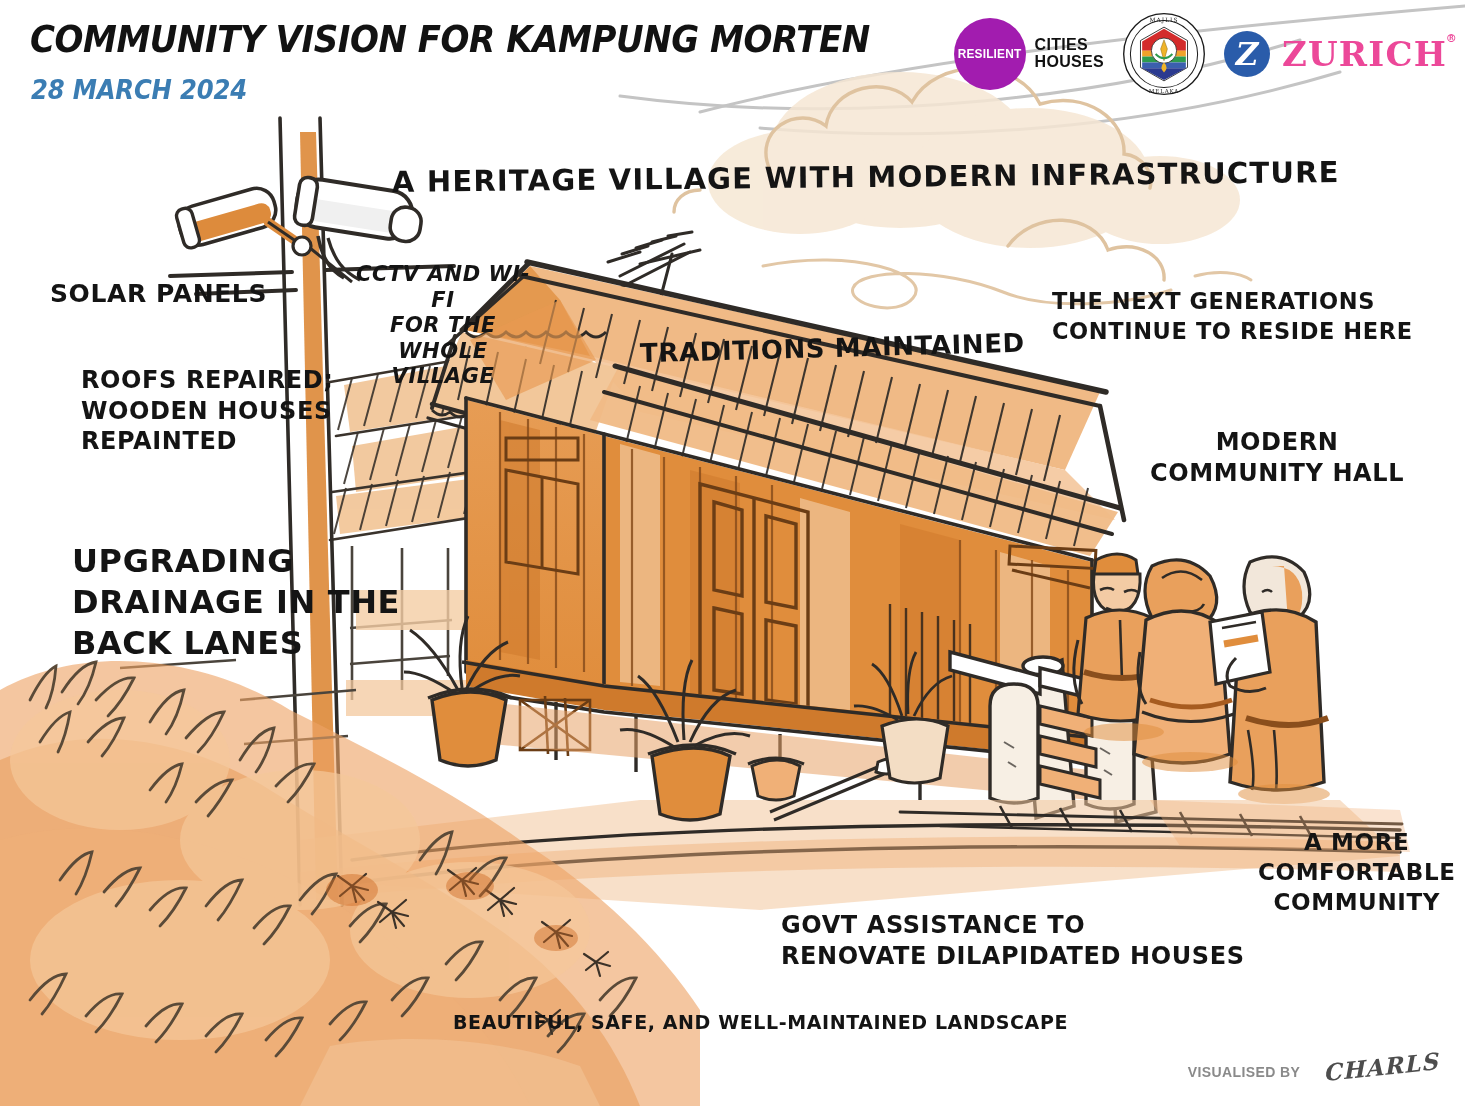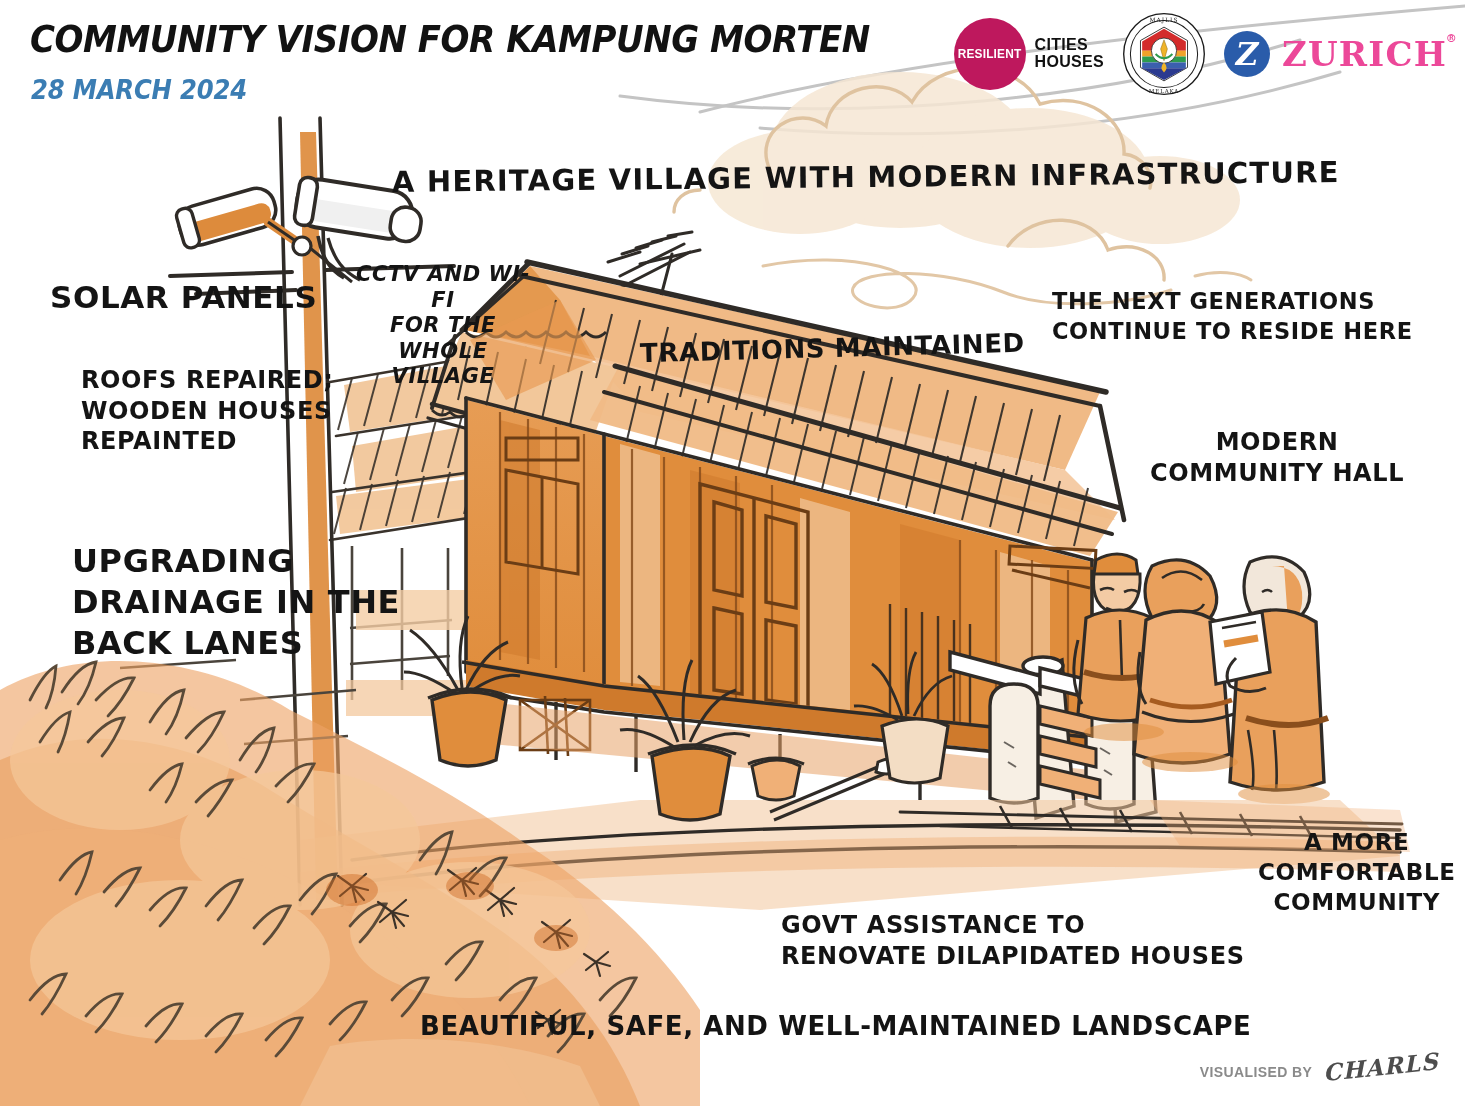--- a/index.html
+++ b/index.html
@@ -29,21 +29,21 @@
     font-size:27px;letter-spacing:-0.2px;
     color:#3b7db3;
     transform:scaleX(0.9);transform-origin:left top;
     white-space:nowrap;
   }
 
   
   #logo-bar{right:18px;top:8px;height:92px;display:flex;align-items:center;gap:18px;}
   .logo-block{display:flex;align-items:center;}
   #rcn-circle{
-    width:72px;height:72px;border-radius:50%;background:#be185d;
+    width:72px;height:72px;border-radius:50%;background:#a21caf;
     display:flex;align-items:center;justify-content:center;
   }
   #rcn-circle span{
     color:#fff;font-weight:700;font-size:12.5px;letter-spacing:.2px;
     font-family:"Liberation Sans",sans-serif;transform:scaleX(.95);
   }
   #rcn-words{
     margin-left:9px;color:#111;font-weight:700;font-size:16px;line-height:1.05;
     font-family:"Liberation Sans",sans-serif;letter-spacing:.3px;
   }
@@ -60,33 +60,33 @@
   
   .hand{
     font-family:"DejaVu Sans","Liberation Sans",sans-serif;
     color:#141414;text-transform:uppercase;
     letter-spacing:.6px;line-height:1.22;
     font-weight:600;
     white-space:pre-line;
   }
   #ann-heading{left:392px;top:160px;font-size:29px;letter-spacing:1.2px;white-space:nowrap;
       transform:rotate(-0.6deg);}
-  #ann-solar{left:50px;top:279px;font-size:31px;}
+  #ann-solar{left:50px;top:279px;font-size:25px;}
   #ann-cctv{left:348px;top:262px;font-size:21px;text-align:center;width:190px;font-style:italic;}
   #ann-roofs{left:81px;top:365px;font-size:24px;line-height:1.28;}
   #ann-drainage{left:72px;top:541px;font-size:32px;line-height:1.28;}
   #ann-traditions{left:640px;top:333px;font-size:26px;white-space:nowrap;transform:rotate(-1.6deg);}
   #ann-next-gen{left:1052px;top:287px;font-size:22.5px;line-height:1.33;}
   #ann-hall{left:1150px;top:427px;font-size:24px;line-height:1.3;text-align:center;}
   #ann-rel{left:877px;top:532px;font-size:23px;line-height:1.28;}
   #ann-comfort{left:1258px;top:828px;font-size:23px;line-height:1.3;text-align:center;}
   #ann-govt{left:752px;top:910px;font-size:24px;line-height:1.3;margin-left:29px;}
-  #ann-landscape{left:420px;top:1011px;font-size:26px;white-space:nowrap;}
-
-  #signature{right:24px;bottom:26px;display:flex;align-items:flex-end;gap:13px;}
+  #ann-landscape{left:453px;top:1011px;font-size:19px;white-space:nowrap;}
+
+  #signature{right:24px;bottom:26px;display:flex;align-items:flex-end;gap:25px;}
   #sig-label{color:#8a8a8a;font-weight:700;font-size:14px;letter-spacing:.4px;
     font-family:"Liberation Sans",sans-serif;}
   #sig-name{color:#4d4d4d;font-style:italic;font-weight:700;font-size:23px;
     font-family:"DejaVu Serif","Liberation Serif",serif;letter-spacing:1px;
     transform:rotate(-6deg) skewX(-6deg);}
 </style>
 </head>
 <body>
 
 <div id="stage">

